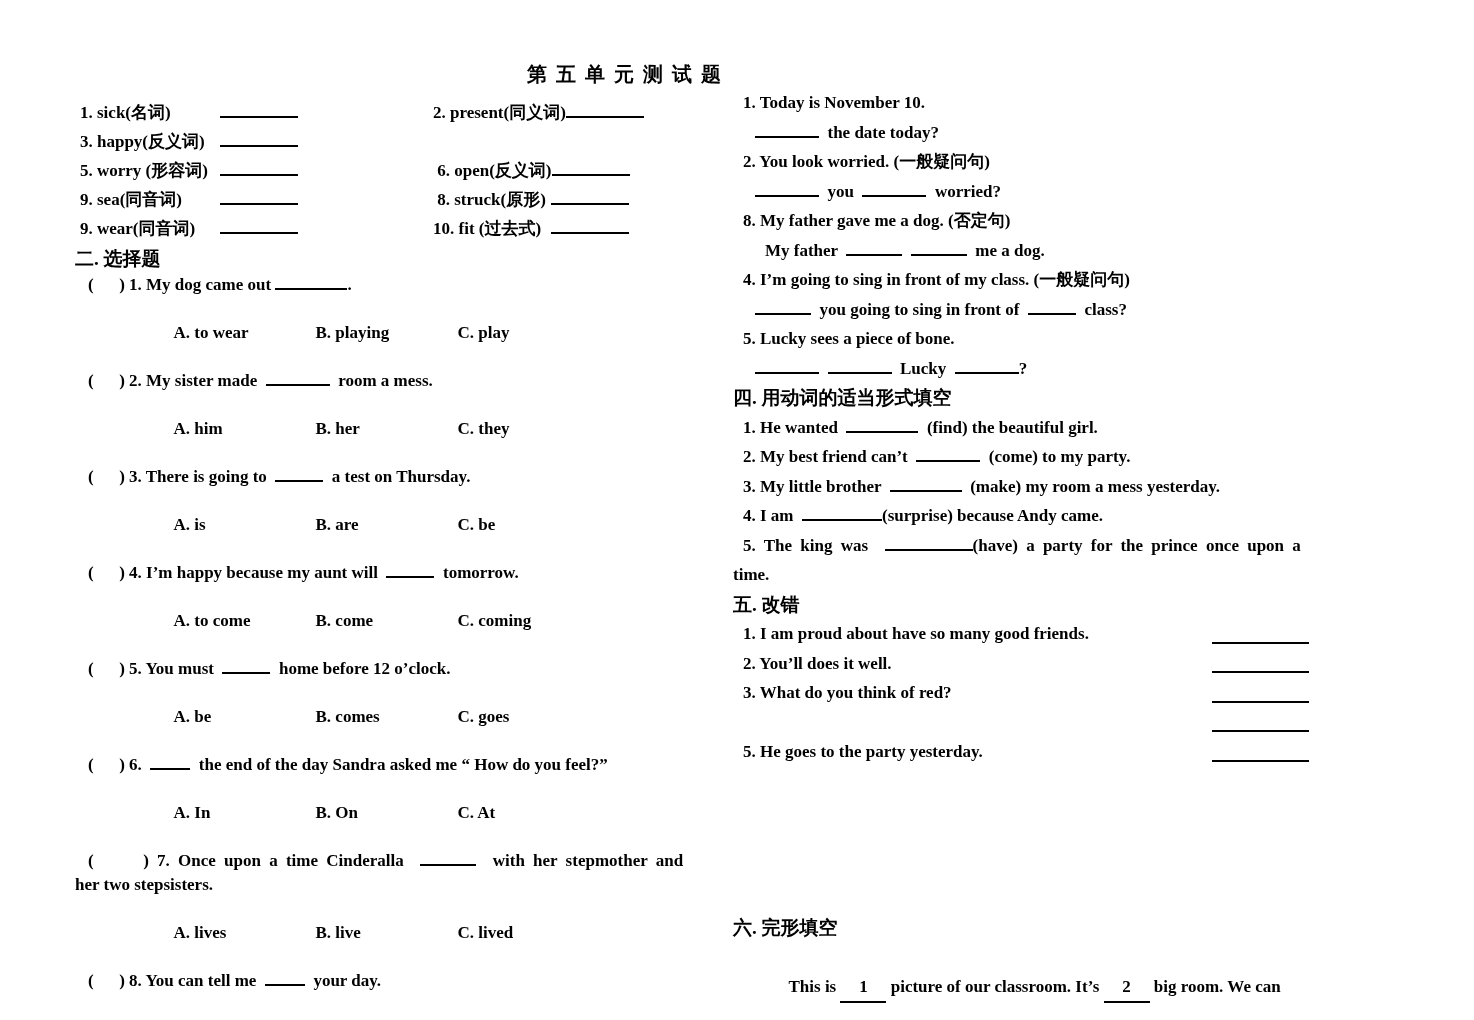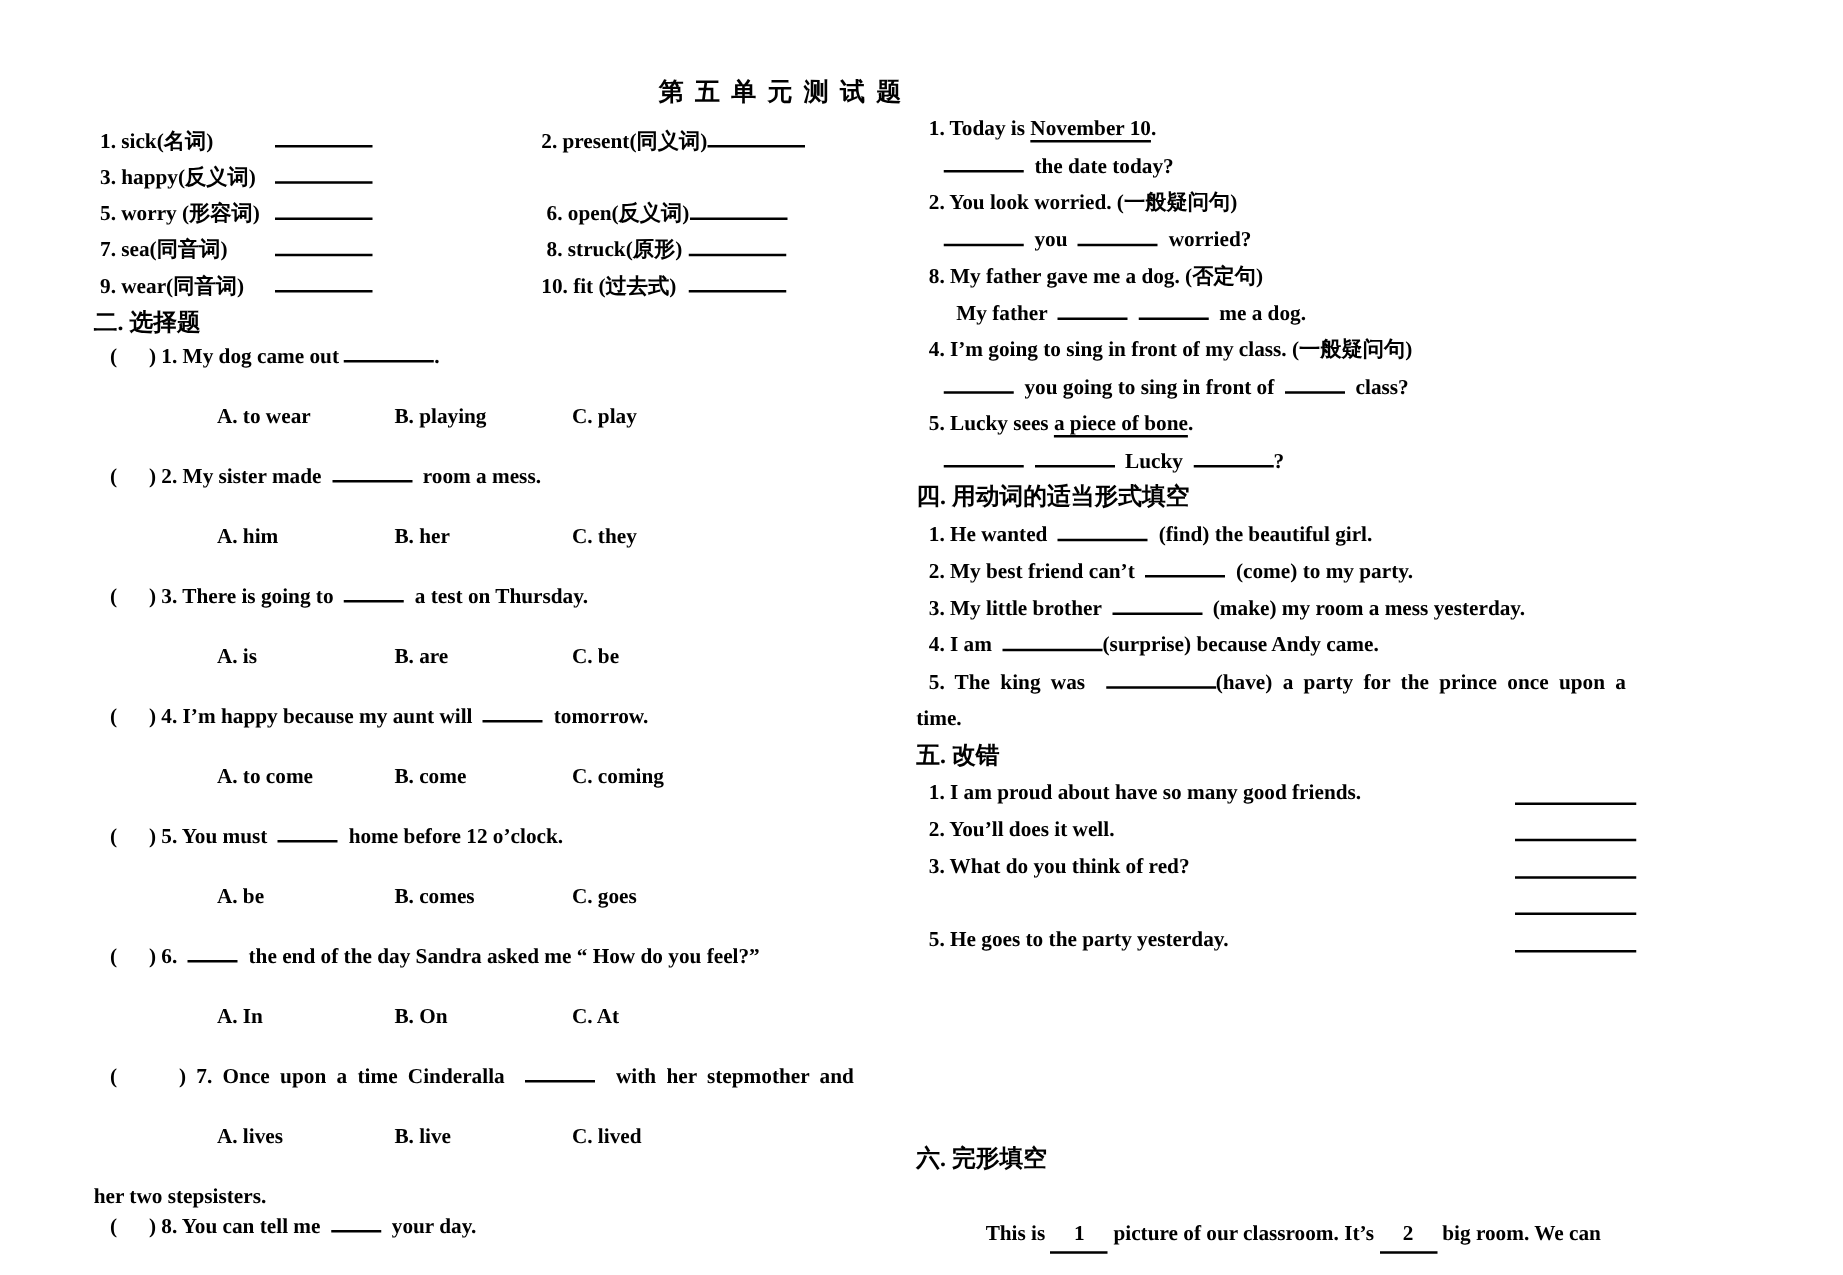--- a/index.html
+++ b/index.html
@@ -35,21 +35,21 @@
   .opts{padding-left:56px;}
   .opt{display:inline-block;min-width:142px;white-space:pre;}
   .opt.last{min-width:0;}
   
   .rline{line-height:29.5px;min-height:29.5px;white-space:pre-wrap;}
   .n1{padding-left:10px;}
   .c1{padding-left:22px;}
   .c2{padding-left:32px;}
   .ind0{padding-left:0;}
   .rh{font-size:19px;}
-  .uw{text-decoration:underline;text-decoration-thickness:2px;text-underline-offset:4px;}
+  .uw{text-decoration-thickness:2px;text-underline-offset:4px;}
   .ge{position:relative;}
   .ge-blank{position:absolute;left:479px;width:97px;bottom:5px;}
   .h6{margin-top:146px;}
   .cloze{padding-left:30px;}
   .numblank{display:inline-block;min-width:46px;text-align:center;border-bottom:2px solid #000;}
 </style>
 </head>
 <body>
 
 <div class="page">
@@ -80,21 +80,21 @@
             <span class="wt-label">5. worry (形容词)</span>
             <span class="blank wt-blank"></span>
           </div>
         <div class="wt-cell r">
             <span class="wt-label"> 6. open(反义词)</span>
             <span class="blank wt-blank"></span>
           </div>
       </div>
       <div class="wt-row">
         <div class="wt-cell l">
-            <span class="wt-label">7. sea(同音词)</span>
+            <span class="wt-label">9. sea(同音词)</span>
             <span class="blank wt-blank"></span>
           </div>
         <div class="wt-cell r">
             <span class="wt-label"> 8. struck(原形)</span>
             <span class="blank wt-blank"></span>
           </div>
       </div>
       <div class="wt-row">
         <div class="wt-cell l">
             <span class="wt-label">9. wear(同音词)</span>
@@ -141,24 +141,24 @@
         </div>
       </div>
       <div>
         <div class="line q">(      ) 6.  <span class="blank" style="width:40px"></span>  the end of the day Sandra asked me “ How do you feel?”</div>
         <div class="line opts">
           <span class="opt">A. In</span><span class="opt">B. On</span><span class="opt last">C. At</span>
         </div>
       </div>
       <div>
         <div class="line q wsp">(      ) 7. Once upon a time Cinderalla  <span class="blank" style="width:56px"></span>  with her stepmother and</div>
+        <div class="line">her two stepsisters.</div>
         <div class="line opts">
           <span class="opt">A. lives</span><span class="opt">B. live</span><span class="opt last">C. lived</span>
         </div>
-        <div class="line">her two stepsisters.</div>
       </div>
       <div>
         <div class="line q">(      ) 8. You can tell me  <span class="blank" style="width:40px"></span>  your day.</div>
 
       </div>
 
     </div>
 
   </div>
 

